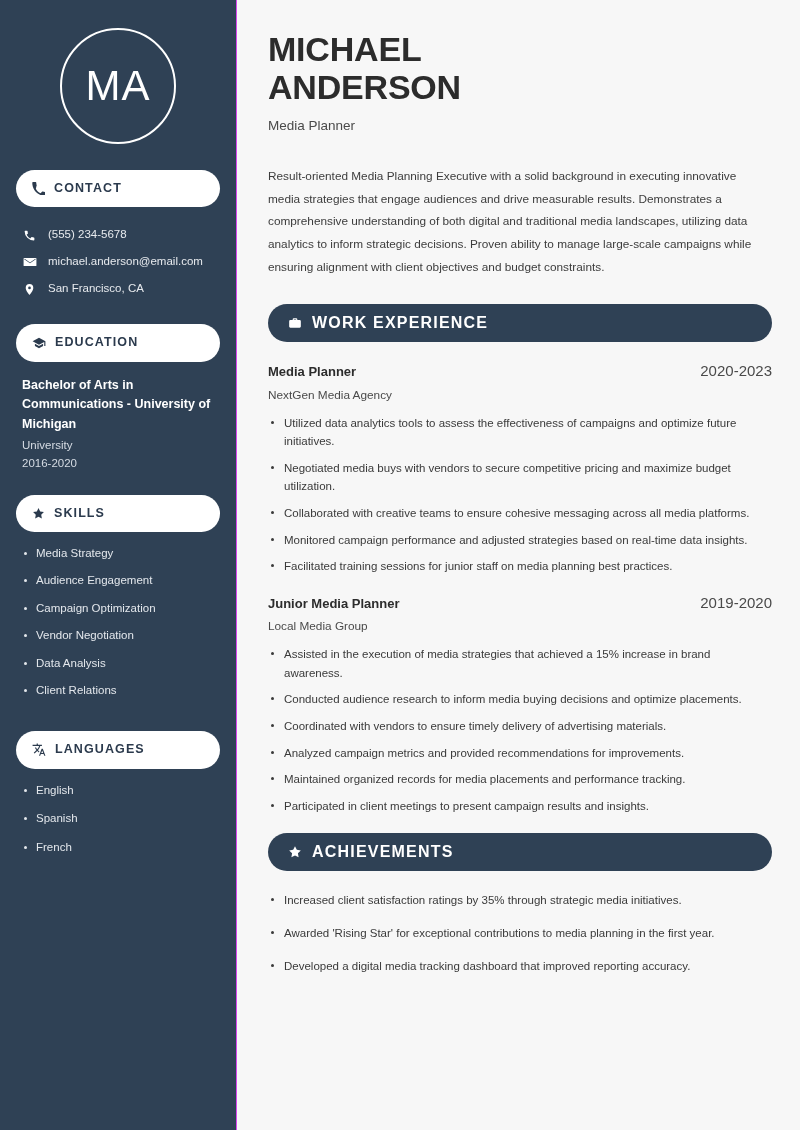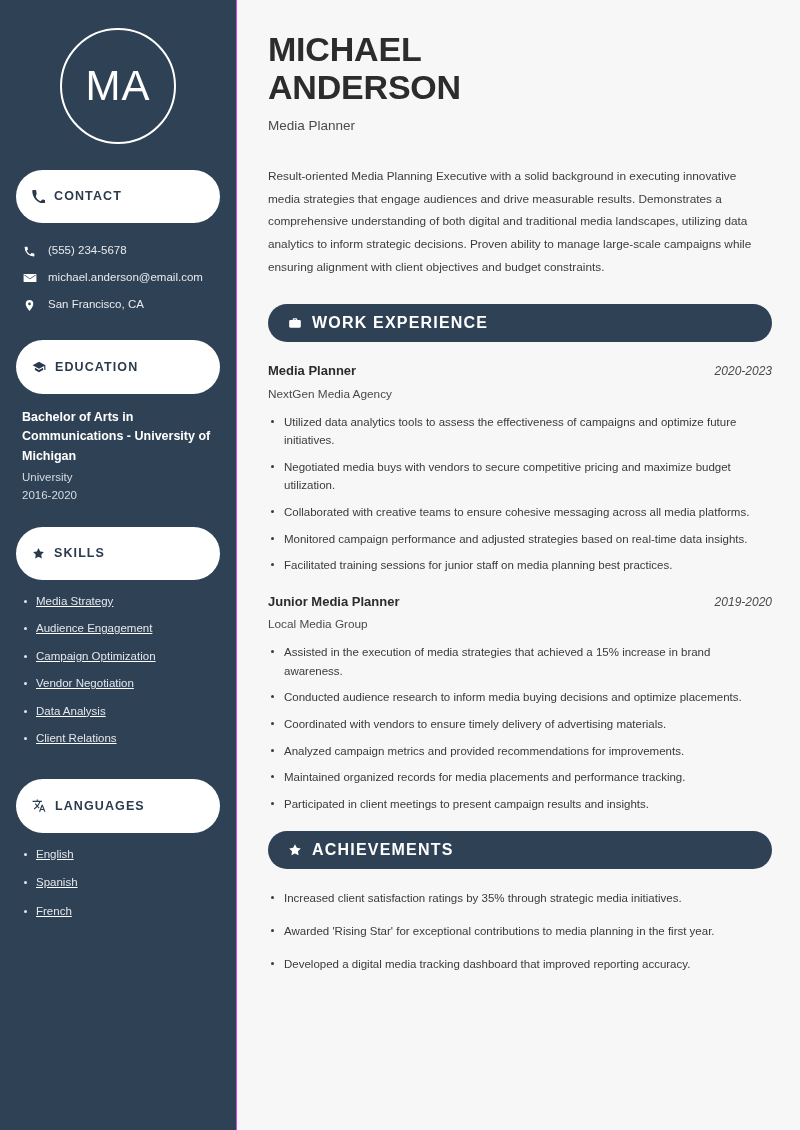--- a/index.html
+++ b/index.html
@@ -51,26 +51,26 @@
     font-size: 42px;
     font-weight: 400;
     letter-spacing: 1px;
     color: #ffffff;
     line-height: 1;
   }
 
   
   .pill {
     display: flex;
-    align-items: center;
+    align-items: flex-start;
     gap: 9px;
     background: #ffffff;
     color: #2b3a4d;
     border-radius: 999px;
-    padding: 20px 16px;
+    padding: 12px 16px;
     margin-bottom: 14px;
   }
   .pill-label {
     font-size: 12.5px;
     font-weight: bold;
     letter-spacing: 1.1px;
     text-transform: uppercase;
     line-height: 1;
   }
   .pill .ic { display: flex; align-items: center; }
@@ -105,21 +105,21 @@
     color: #d5dbe3;
     line-height: 1.6;
   }
   .edu-years {
     font-size: 11.5px;
     color: #d5dbe3;
     line-height: 1.6;
   }
 
   
-  .side-list { list-style: none; padding: 0 6px; margin-bottom: 22px; text-decoration: underline; }
+  .side-list { list-style: none; padding: 0 6px; margin-bottom: 22px; }
   .side-list li {
     position: relative;
     padding-left: 14px;
     font-size: 11.5px;
     color: #e3e7ec;
     line-height: 1.35;
     margin-bottom: 12px;
   }
   .side-list li:last-child { margin-bottom: 0; }
   .side-list li::before {
@@ -193,24 +193,23 @@
     justify-content: space-between;
     align-items: baseline;
   }
   .job-title {
     font-size: 13px;
     font-weight: bold;
     color: #2c2c2c;
     line-height: 1.4;
   }
   .job-dates {
-    font-size: 12px;
+    font-size: 15px;
     color: #4a4a4a;
     white-space: nowrap;
-    font-style: italic;
   }
   .job-company {
     font-size: 11.8px;
     color: #4a4a4a;
     margin-top: 6px;
     margin-bottom: 12px;
   }
 
   .main-list { list-style: none; padding: 0; margin: 0; }
   .main-list li {

